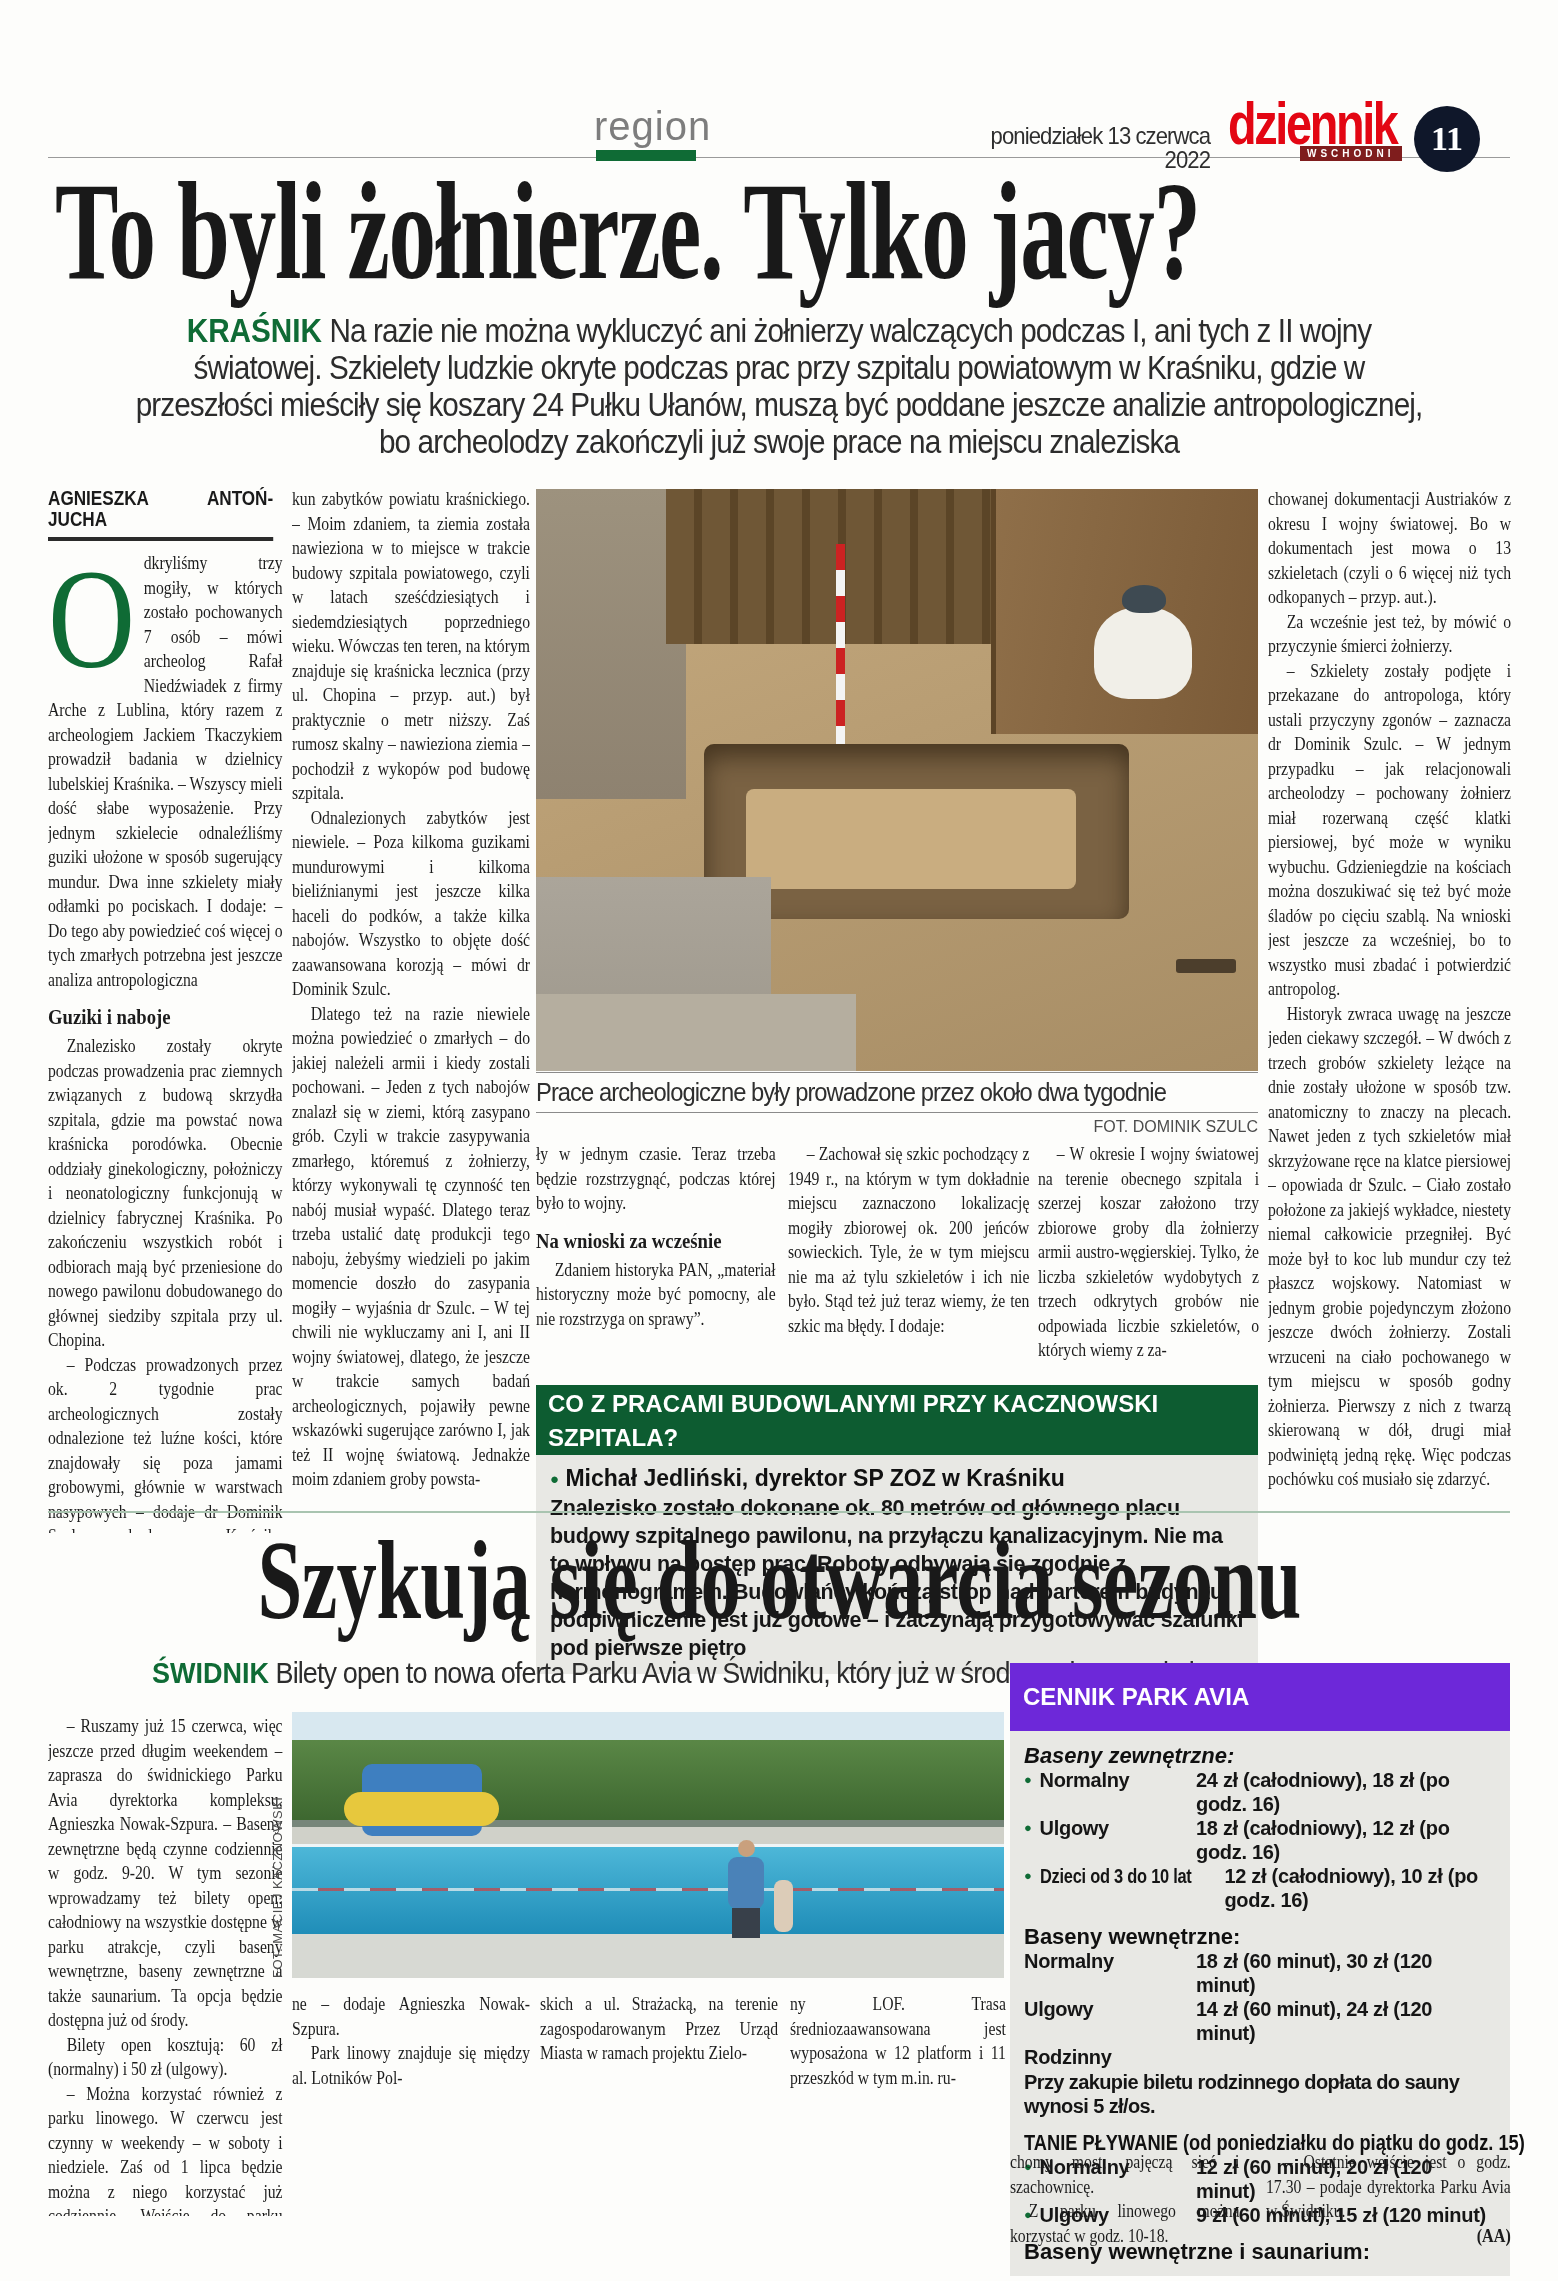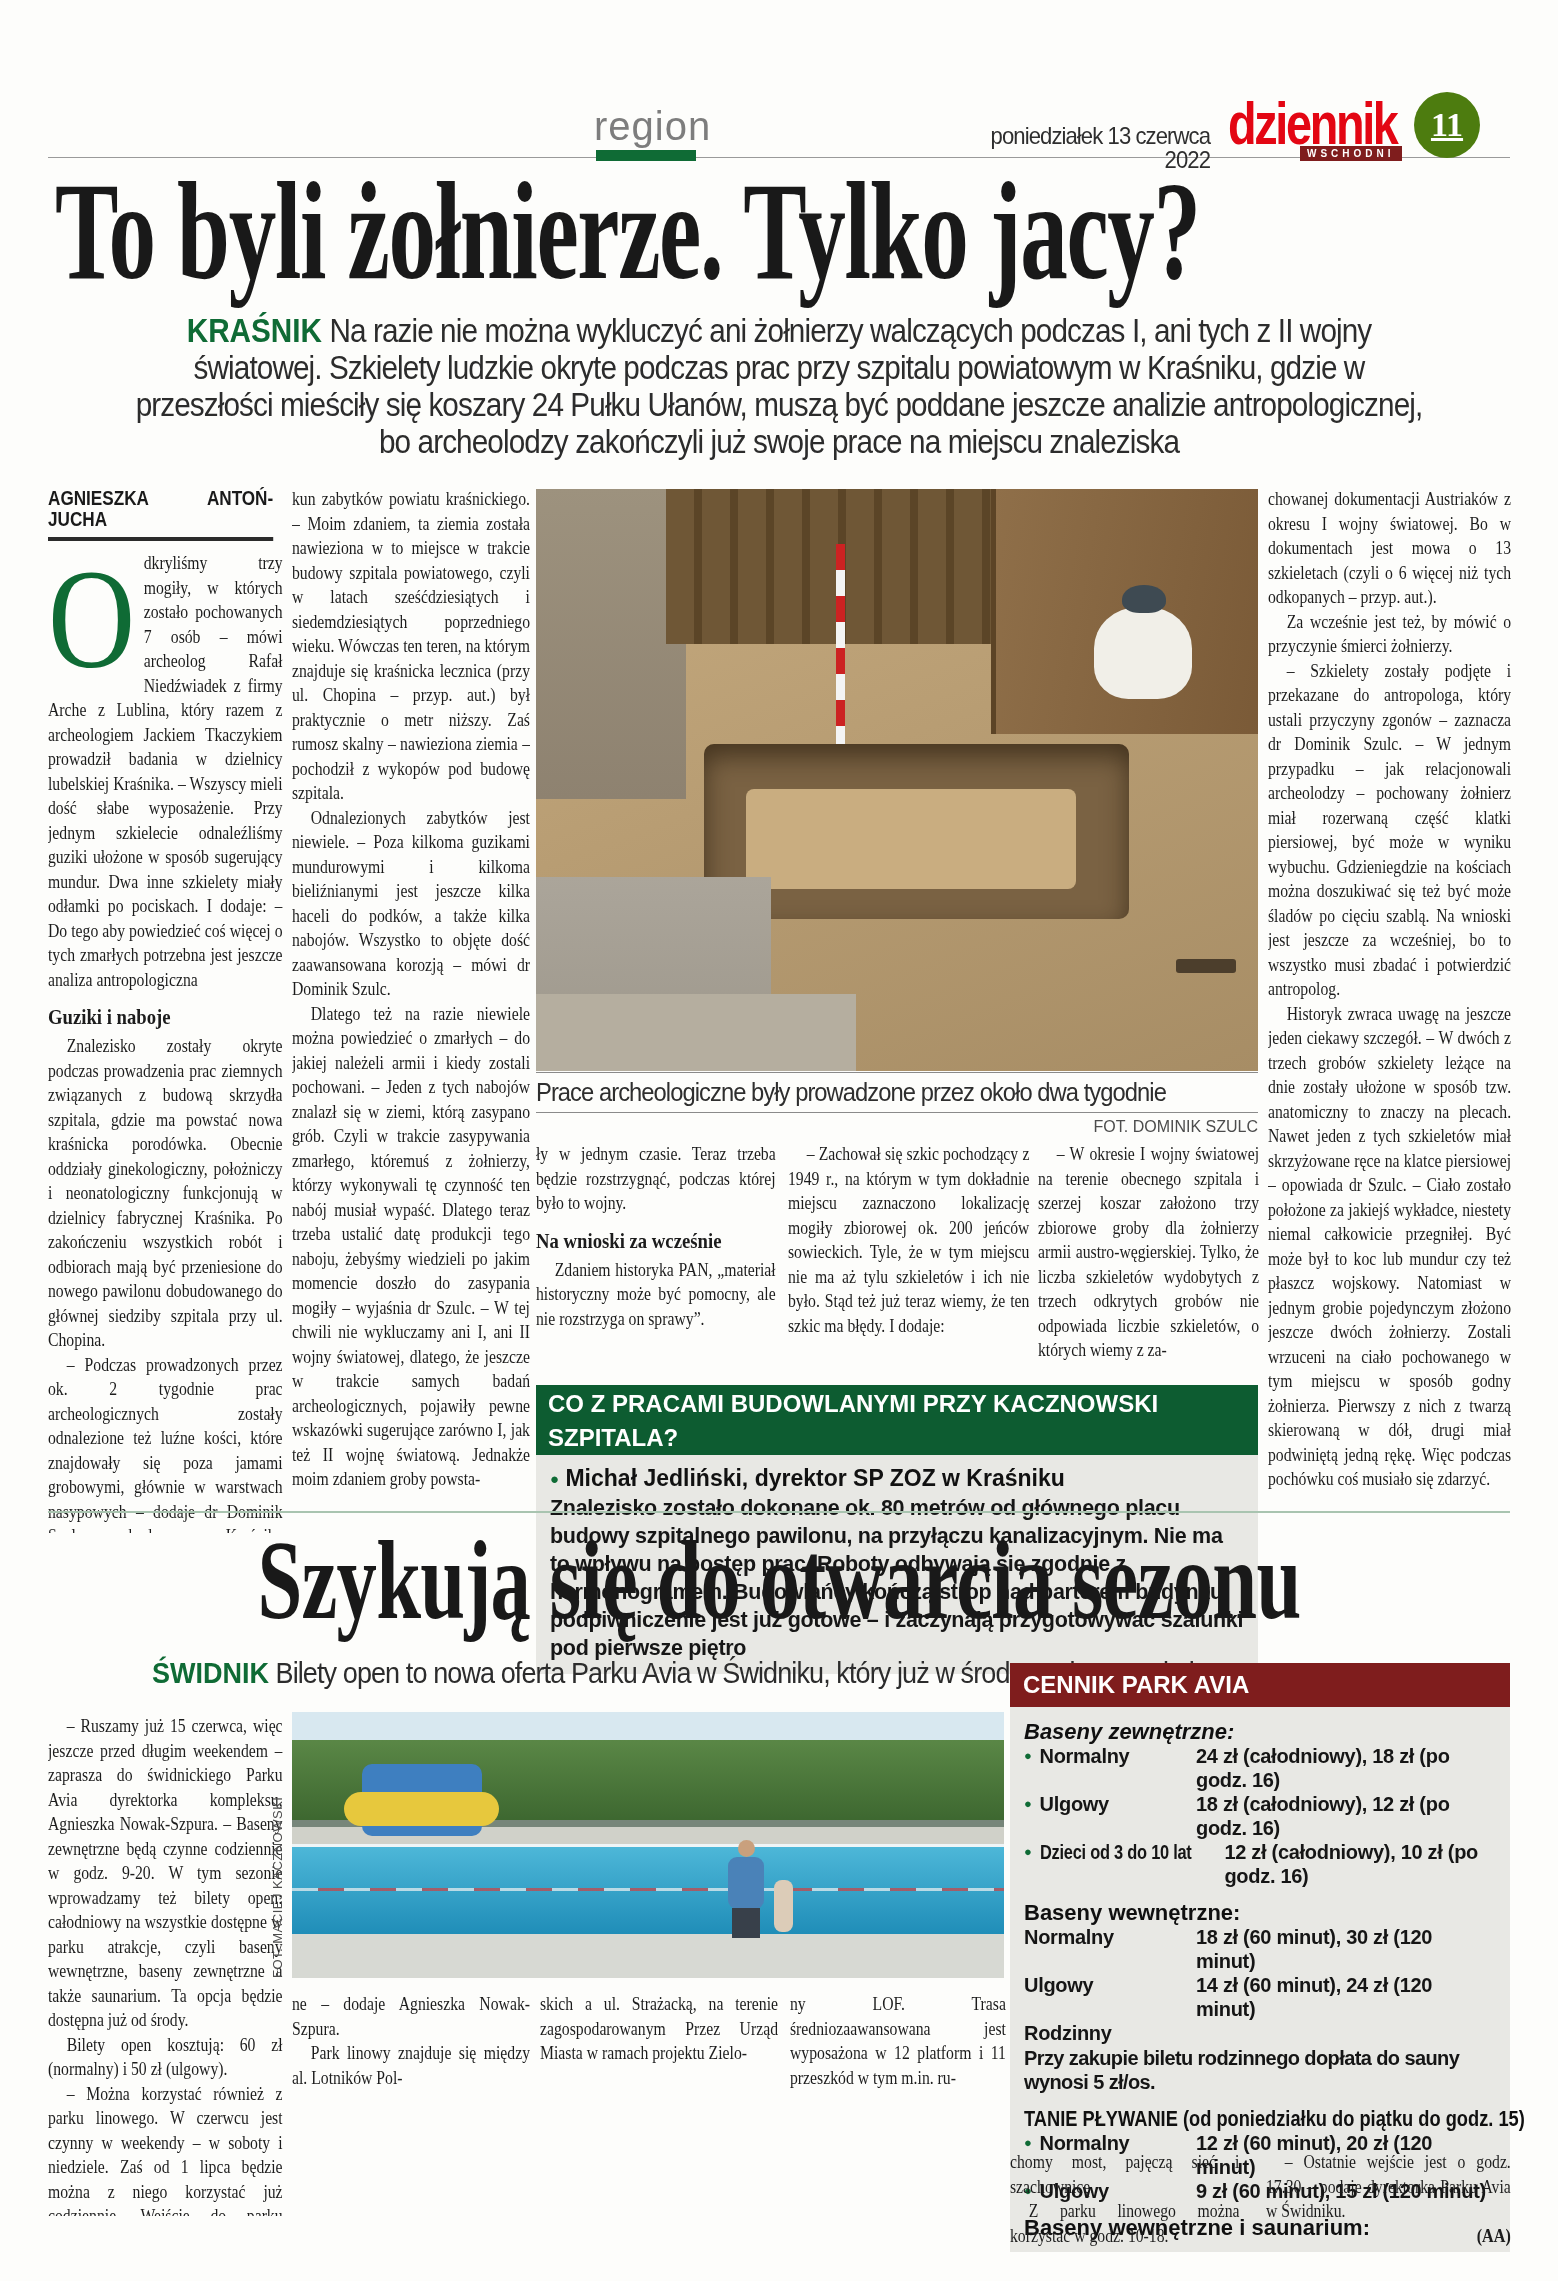--- a/index.html
+++ b/index.html
@@ -9,22 +9,22 @@
   
   .hdr-rule{left:48px;top:157px;width:1462px;height:1px;background:#9a9a9a;}
   .region{left:594px;top:106px;font:300 40px/1 "Liberation Sans",sans-serif;color:#7d7d7d;letter-spacing:1px;}
   .region-bar{left:596px;top:150px;width:100px;height:11px;background:#0f6b35;}
   .date{left:930px;top:124px;width:280px;text-align:right;font:400 24px/1 "Liberation Sans",sans-serif;
         color:#2e2e2e;letter-spacing:-1px;transform:scaleX(.92);transform-origin:right top;}
   .logo{left:1228px;top:94px;font:700 60px/1 "Liberation Sans",sans-serif;color:#e30613;
         letter-spacing:-3px;transform:scaleX(.78);transform-origin:left top;}
   .logo-badge{left:1300px;top:146px;background:#7f1d1d;color:#fff;font:700 10px/1 "Liberation Sans",sans-serif;
         letter-spacing:4px;padding:3px 7px 2px;}
-  .pagenum{left:1414px;top:92px;width:66px;height:66px;border-radius:50%;background:#4d7c0f;
-        color:#fff;font:700 34px/66px "Liberation Serif",serif;text-align:center;text-decoration:underline;}
+  .pagenum{left:1414px;top:106px;width:66px;height:66px;border-radius:50%;background:#0f172a;
+        color:#fff;font:700 34px/66px "Liberation Serif",serif;text-align:center;}
   
   .h1a{left:55px;top:160px;margin:0;font:700 140px/1.02 "Liberation Serif",serif;color:#191919;
        white-space:nowrap;transform:scaleX(.68);transform-origin:left top;letter-spacing:-2px;}
   .lead1{left:64px;top:312px;width:1430px;text-align:center;font:400 33px/37px "Liberation Sans",sans-serif;
        color:#2c2c2c;letter-spacing:-1px;transform:scaleX(.9);transform-origin:center top;}
   .lead1 .tag,.lead2 .tag{font-weight:700;color:#0f6b35;letter-spacing:0;}
   .h1b{left:0;top:1524px;width:1558px;margin:0;text-align:center;font:700 112px/1 "Liberation Serif",serif;
        color:#191919;transform:scaleX(.72);transform-origin:center top;letter-spacing:-1px;}
   .lead2{left:64px;top:1655px;width:1430px;text-align:center;font:400 30px/36px "Liberation Sans",sans-serif;
        color:#2c2c2c;letter-spacing:-1px;transform:scaleX(.9);transform-origin:center top;}
@@ -82,21 +82,21 @@
   .p2-slide-str{left:70px;top:52px;width:120px;height:72px;background:#3e7fc0;border-radius:10px;}
   .p2-slide{left:52px;top:80px;width:155px;height:34px;background:#e7c83d;border-radius:17px;}
   .p2-man-head{left:446px;top:128px;width:17px;height:17px;background:#c9a07d;border-radius:50%;}
   .p2-man-shirt{left:436px;top:145px;width:36px;height:52px;background:#4a82b8;border-radius:9px;}
   .p2-man-legs{left:440px;top:196px;width:28px;height:30px;background:#38404a;}
   .p2-child{left:482px;top:168px;width:19px;height:52px;background:#dcccb8;border-radius:8px;}
   .vcredit{left:270px;top:1786px;height:192px;writing-mode:vertical-rl;transform:rotate(180deg);
            font:400 13px/16px "Liberation Sans",sans-serif;color:#4c4c4c;letter-spacing:.5px;}
   
   .cennik{left:1010px;top:1663px;width:500px;}
-  .cn-head{background:#7f1d1d;color:#fff;font:700 24px/36px "Liberation Sans",sans-serif;padding:4px 13px;}
+  .cn-head{background:#6d28d9;color:#fff;font:700 24px/36px "Liberation Sans",sans-serif;padding:16px 13px;}
   .cn-body{background:#e8e8e4;padding:10px 14px 12px;font-family:"Liberation Sans",sans-serif;}
   .cn-gh{font:700 22px/25px "Liberation Sans",sans-serif;color:#101010;margin-top:12px;}
   .cn-gh.first{margin-top:2px;font-style:italic;}
   .cn-gh.squeeze{transform:scaleX(.83);transform-origin:left center;white-space:nowrap;}
   .cn-row{display:flex;font:600 20px/24px "Liberation Sans",sans-serif;color:#151515;letter-spacing:-0.3px;}
   .cn-lb{flex:0 0 172px;display:flex;gap:8px;}
   .cn-dot{color:#0f6b35;font-size:13px;line-height:24px;}
   .cn-val{flex:1;}
   .cn-note{font:600 20px/24px "Liberation Sans",sans-serif;color:#151515;letter-spacing:-0.6px;margin-top:1px;}
   

